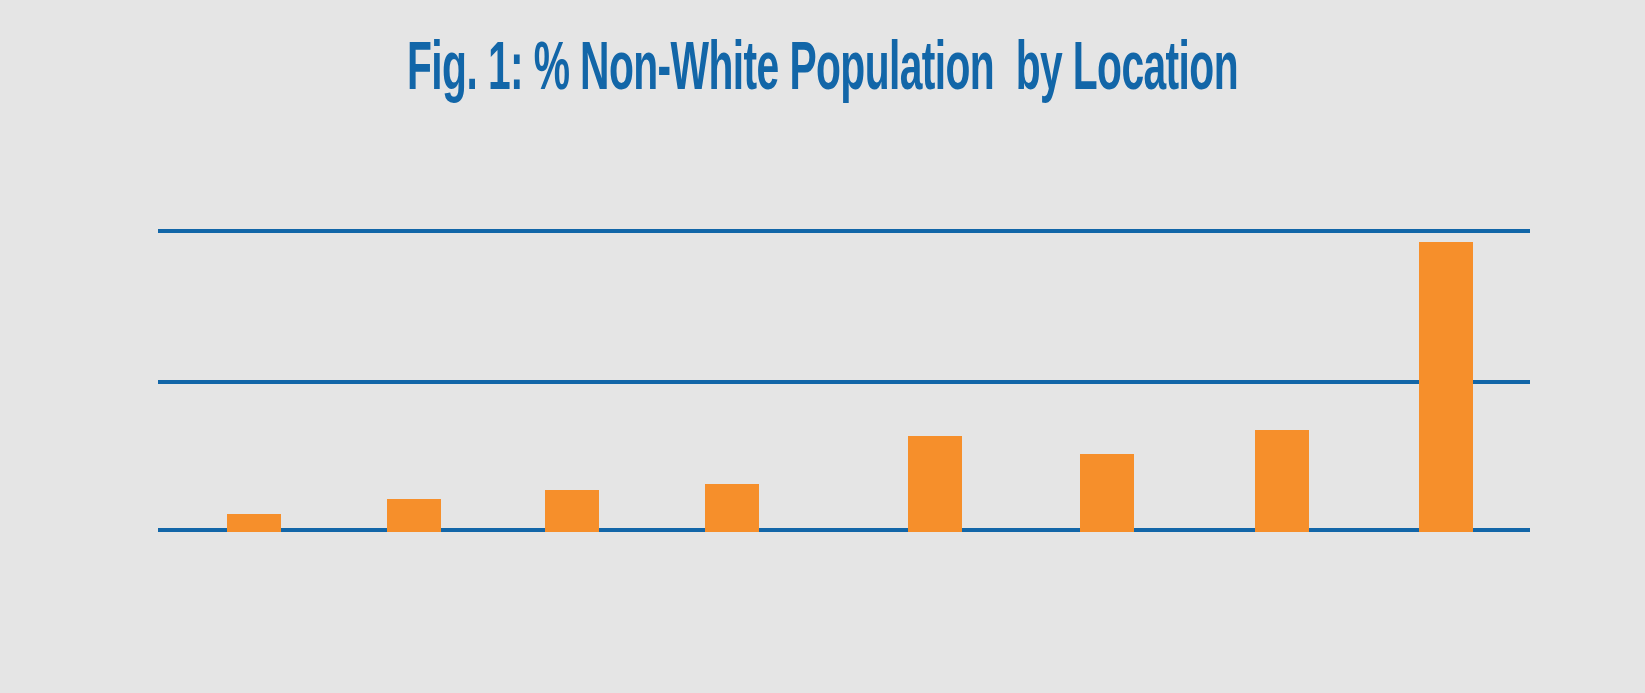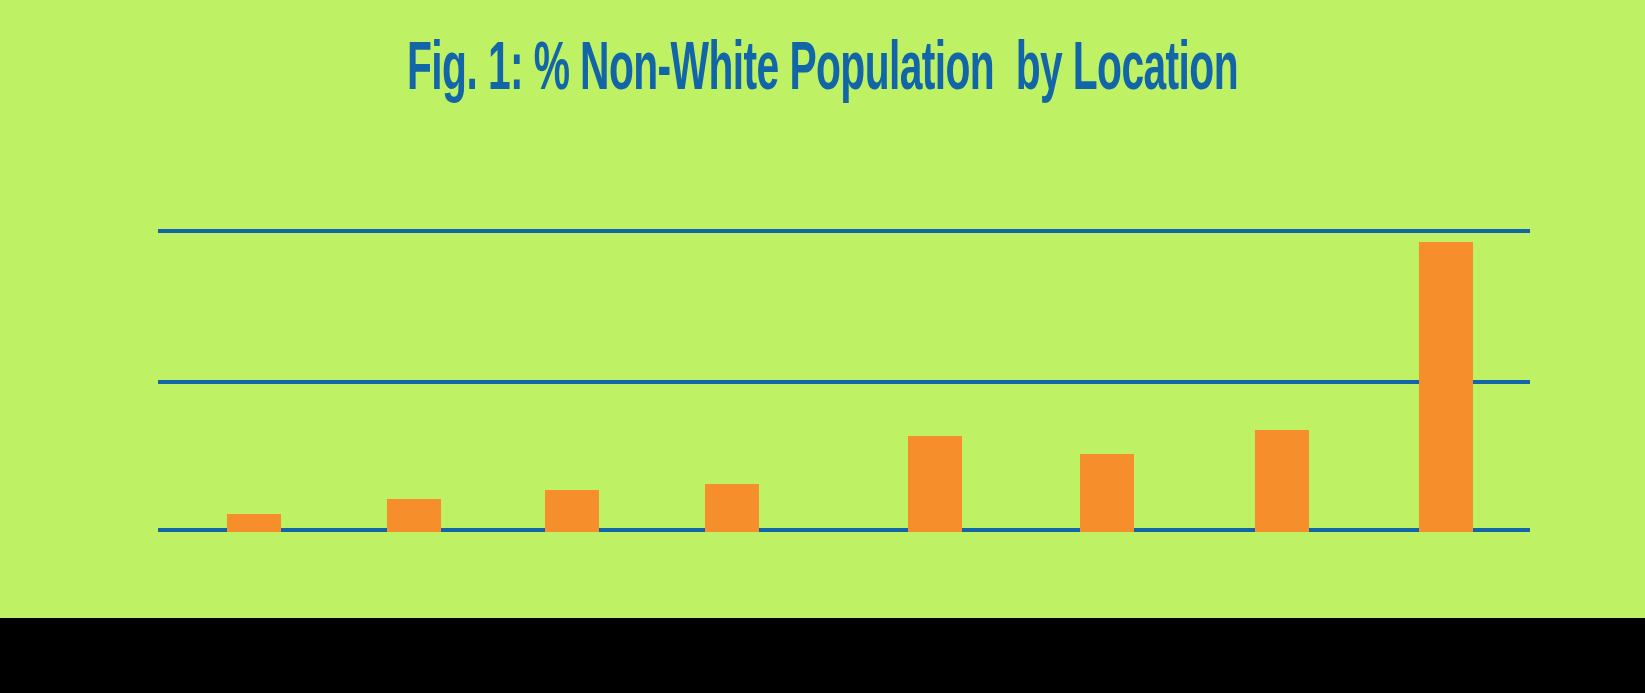--- a/index.html
+++ b/index.html
@@ -7,22 +7,22 @@
     margin: 0;
     padding: 0;
     background: #000000;
   }
   body {
     font-family: "Liberation Sans", sans-serif;
   }
   #figure {
     position: relative;
     width: 1645px;
-    height: 618px;
-    background: #bef264;
+    height: 693px;
+    background: #e5e5e5;
     overflow: hidden;
   }
   #chart-title {
     position: absolute;
     left: 0;
     top: 22px;
     width: 1645px;
     text-align: center;
     color: #1266A8;
     font-family: "Liberation Sans", sans-serif;

